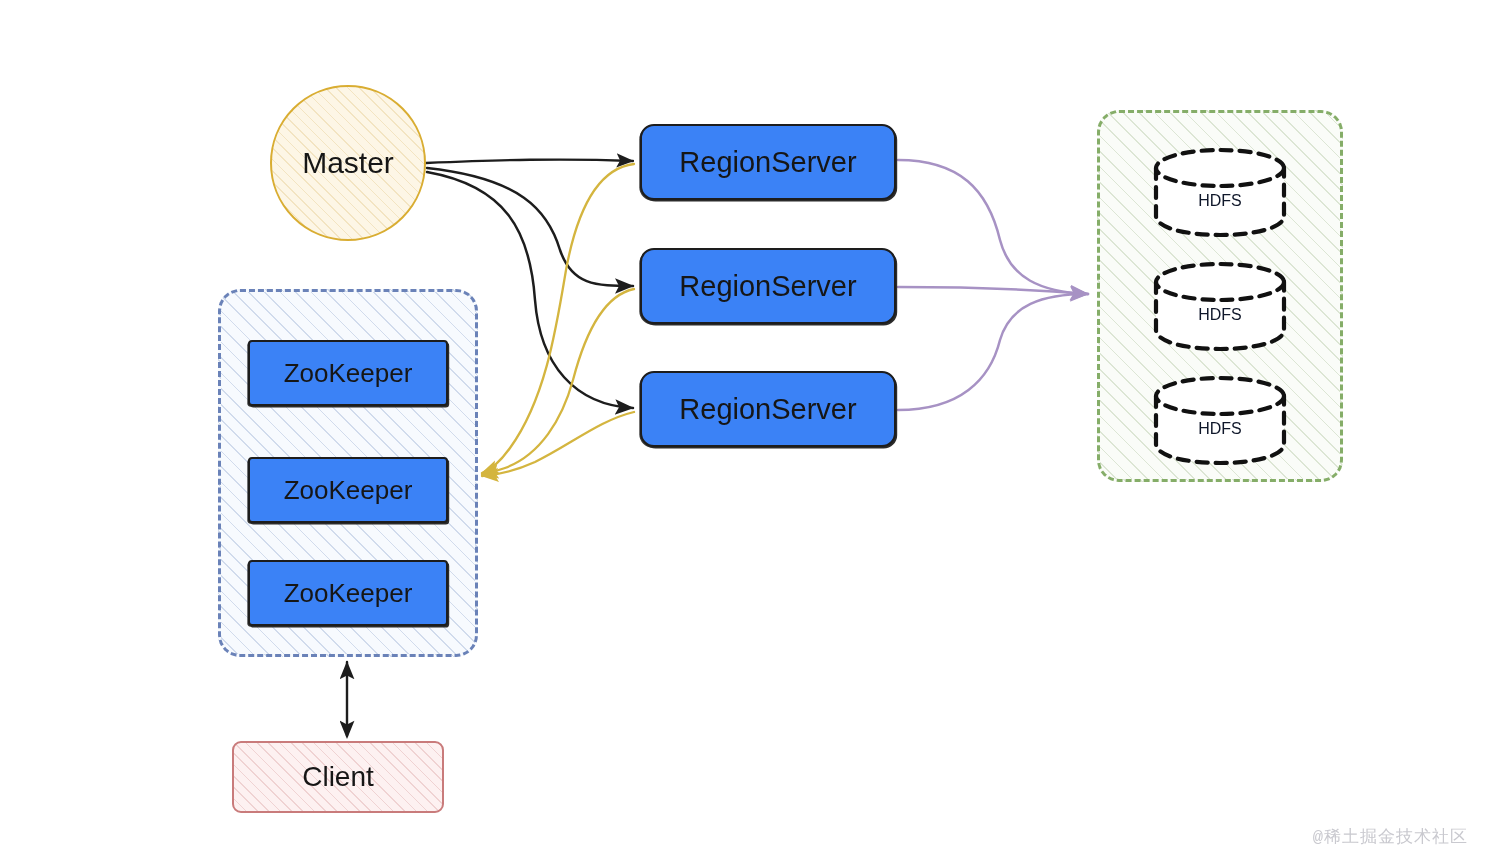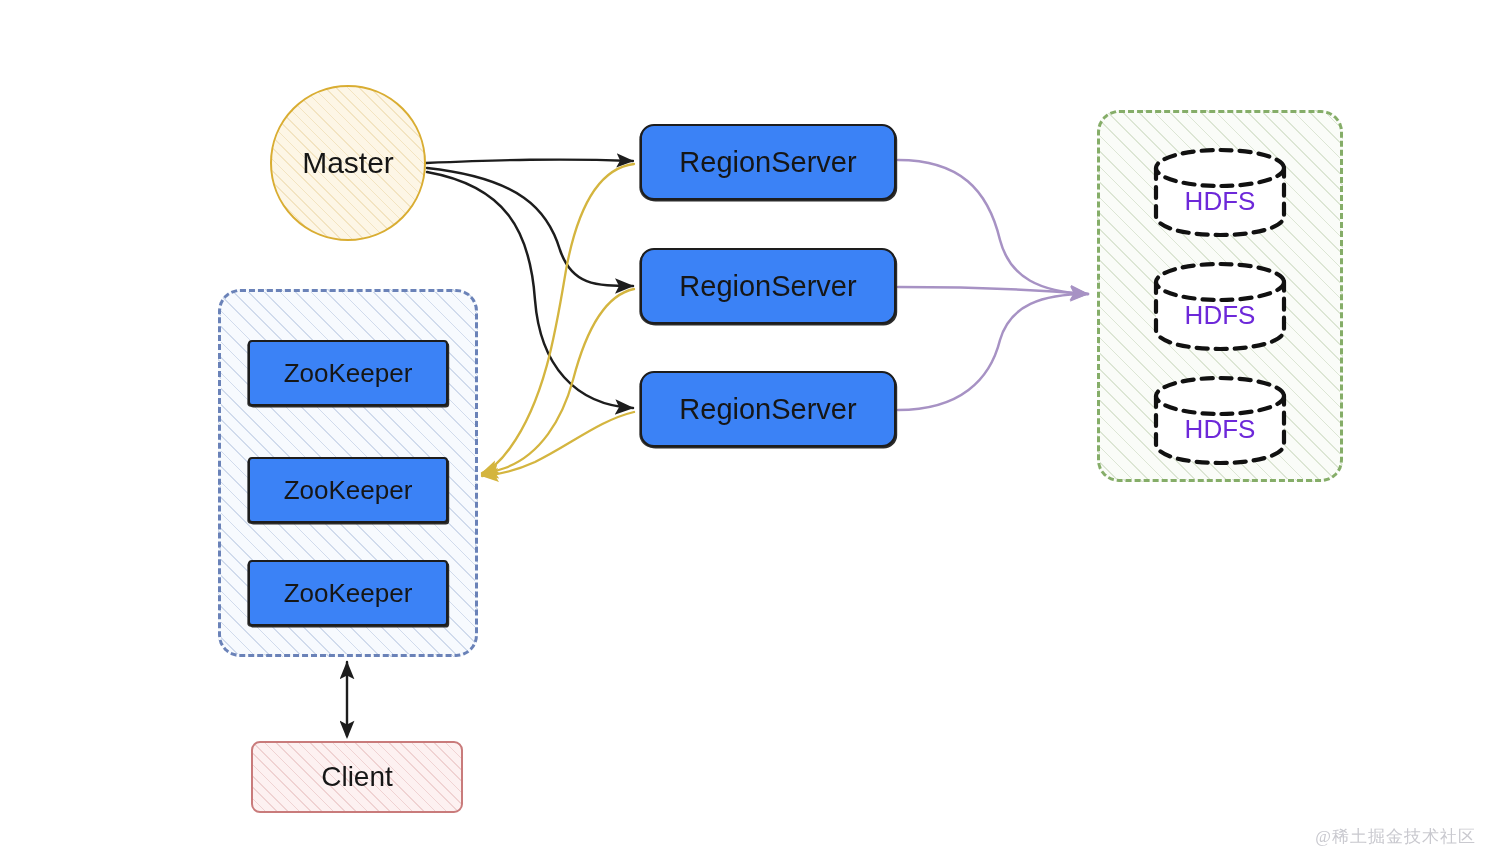--- a/index.html
+++ b/index.html
@@ -113,48 +113,48 @@
   .cyl svg { display: block; width: 136px; height: 92px; }
   .cyl-label {
     position: absolute;
     left: 0; top: 0;
     width: 136px; height: 92px;
     display: flex;
     align-items: center;
     justify-content: center;
     padding-top: 18px;
     box-sizing: border-box;
-    font-size: 26px;
-    color: #6d28d9;
+    font-size: 16px;
+    color: #0f172a;
   }
 
   
   .client {
-    left: 251px; top: 741px;
+    left: 232px; top: 741px;
     width: 212px; height: 72px;
     border: 2.4px solid #c97b7b;
     border-radius: 9px;
     font-size: 28px;
     background-color: #fdf1f1;
     background-image: repeating-linear-gradient(
         45deg,
         rgba(201,123,123,0.26) 0px,
         rgba(201,123,123,0.26) 1.1px,
         rgba(255,255,255,0) 1.1px,
         rgba(255,255,255,0) 8px);
   }
 
   
   .watermark {
     position: absolute;
-    right: 24px; bottom: 18px;
+    right: 32px; bottom: 18px;
     font-size: 17px;
     color: #c9c9cf;
     letter-spacing: 1px;
-    font-family: Liberation Serif, serif;
+    font-family: Liberation Mono, monospace;
   }
 </style>
 </head>
 <body>
 
 <div id="canvas">
 
   <svg id="edges" viewBox="0 0 1500 866">
     <defs>
       <marker id="ah-black" markerWidth="9" markerHeight="9" refX="7.2" refY="3.1" orient="auto" markerUnits="strokeWidth">

